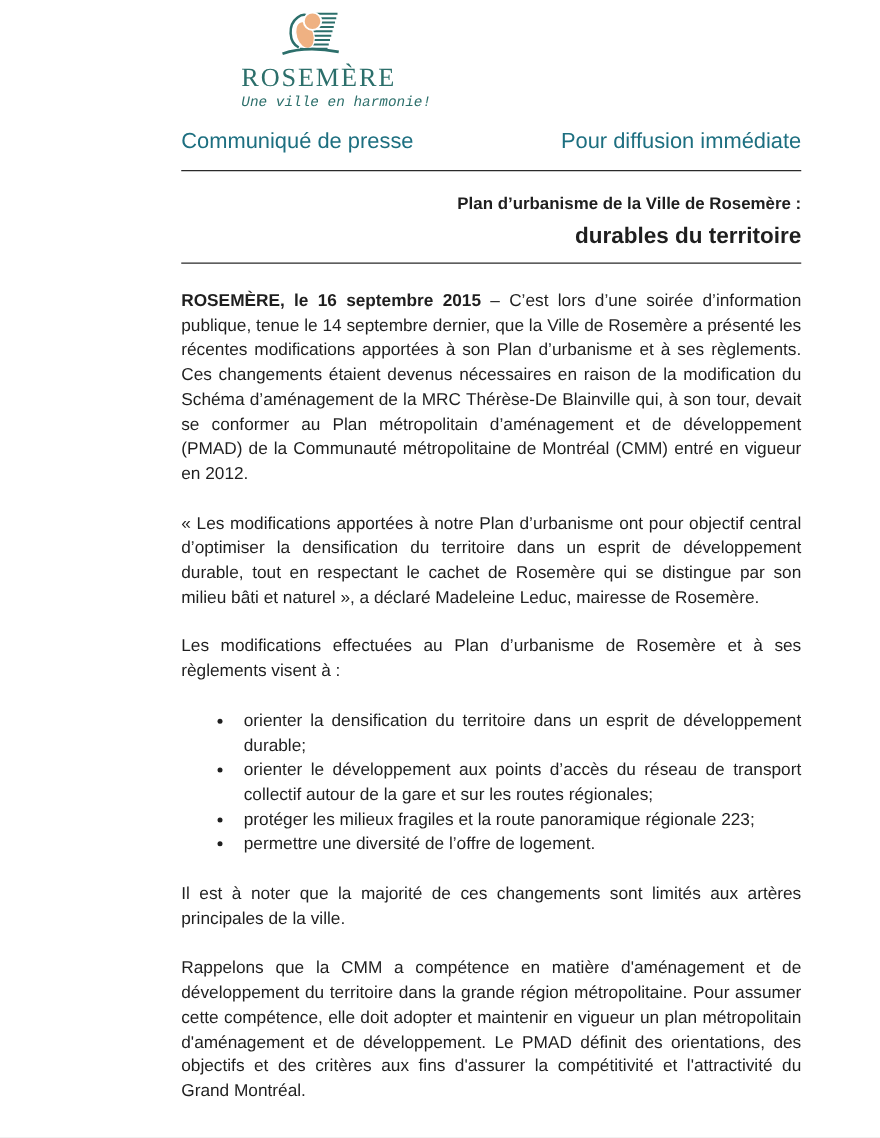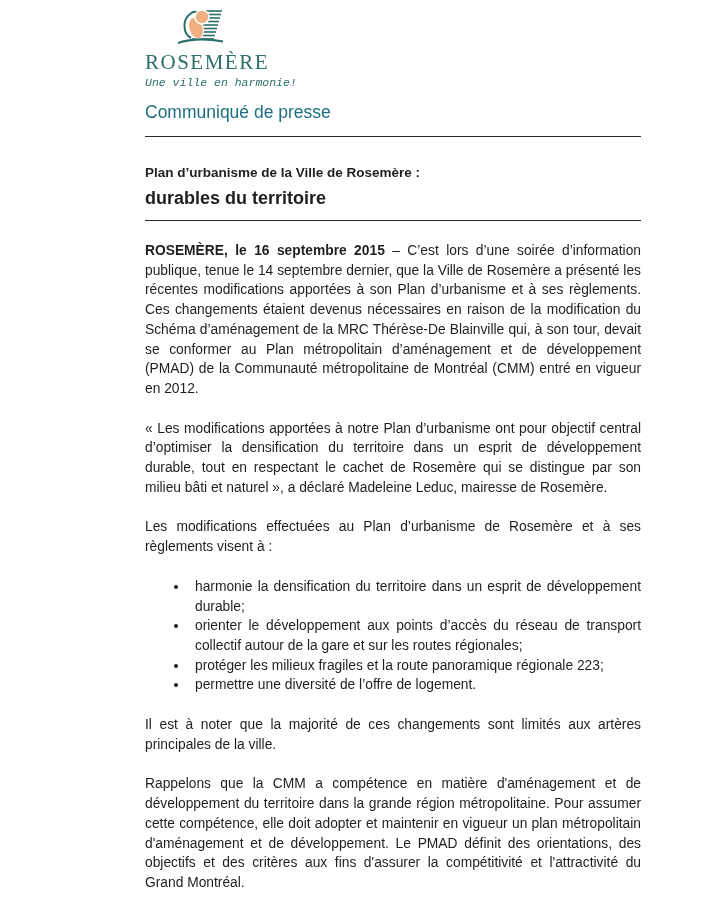--- a/index.html
+++ b/index.html
@@ -26,21 +26,21 @@
   }
   .side-address .blk { margin-bottom: 9px; }
   
   .main {
     position: absolute;
     left: 145px;
     top: 0;
     width: 496px;
   }
   
-  .logo { padding-top: 8px; }
+  .logo { padding-top: 8px; margin-left: 48px; }
   .logo-emblem { margin-left: 32px; display: block; }
   .logo-name {
     font-family: "Liberation Serif", "DejaVu Serif", serif;
     font-size: 21px;
     letter-spacing: 1.5px;
     color: #2c6f6b;
     margin-top: 2px;
   }
   .logo-tagline {
     font-family: Liberation Mono, monospace;
@@ -57,21 +57,21 @@
     margin-top: 13px;
     font-size: 17.5px;
     color: #1d6f80;
   }
   .rule {
     border: none;
     border-top: 1.6px solid #2a2a2a;
     margin-top: 13px;
   }
   
-  .doc-title { text-align: left; margin-top: 26px; }
+  .doc-title { text-align: right; margin-top: 16px; }
   .doc-title .t-small { font-size: 13.5px; font-weight: bold; line-height: 20px; }
   .doc-title .t-big   { font-size: 18px;   font-weight: bold; line-height: 30px; }
   .rule2 { border: none; border-top: 1.6px solid #2a2a2a; margin-top: 7px; }
   
   .body-text { font-size: 13.8px; line-height: 19.7px; }
   .body-text p { text-align: justify; margin-top: 20px; }
   .body-text p.first { margin-top: 20px; }
   .body-text ul {
     margin-top: 20px;
     padding-left: 44px;
@@ -111,38 +111,39 @@
         <circle cx="25" cy="9" r="7" fill="#efb182" stroke="#ffffff" stroke-width="1.5"></circle>
 
         <path d="M1,35 C14,30.5 30,30.5 46,33.5" fill="none" stroke="#2c6f6b" stroke-width="2.2"></path>
       </svg>
       <div class="logo-name">ROSEMÈRE</div>
       <div class="logo-tagline">Une ville en harmonie!</div>
     </div>
 
     <div class="pr-header">
       <span>Communiqué de presse</span>
+      <span>Pour diffusion immédiate</span>
     </div>
     <hr class="rule">
 
     <div class="doc-title">
       <div class="t-small">Plan d’urbanisme de la Ville de Rosemère :</div>
       <div class="t-big">durables du territoire</div>
     </div>
     <hr class="rule2">
 
     <div class="body-text">
       <p class="first"><strong>ROSEMÈRE, le 16 septembre 2015</strong><span> – C’est lors d’une soirée d’information publique, tenue le 14 septembre dernier, que la Ville de Rosemère a présenté les récentes modifications apportées à son Plan d’urbanisme et à ses règlements. Ces changements étaient devenus nécessaires en raison de la modification du Schéma d’aménagement de la MRC Thérèse-De Blainville qui, à son tour, devait se conformer au Plan métropolitain d’aménagement et de développement (PMAD) de la Communauté métropolitaine de Montréal (CMM) entré en vigueur en 2012.</span></p>
 
       <p>« Les modifications apportées à notre Plan d’urbanisme ont pour objectif central d’optimiser la densification du territoire dans un esprit de développement durable, tout en respectant le cachet de Rosemère qui se distingue par son milieu bâti et naturel », a déclaré Madeleine Leduc, mairesse de Rosemère.</p>
 
       <p>Les modifications effectuées au Plan d’urbanisme de Rosemère et à ses règlements visent à :</p>
 
       <ul>
-        <li>harmonie la densification du territoire dans un esprit de développement durable;</li>
+        <li>orienter la densification du territoire dans un esprit de développement durable;</li>
         <li>orienter le développement aux points d’accès du réseau de transport collectif autour de la gare et sur les routes régionales;</li>
         <li>protéger les milieux fragiles et la route panoramique régionale 223;</li>
         <li>permettre une diversité de l’offre de logement.</li>
       </ul>
 
       <p>Il est à noter que la majorité de ces changements sont limités aux artères principales de la ville.</p>
 
       <p>Rappelons que la CMM a compétence en matière d'aménagement et de développement du territoire dans la grande région métropolitaine. Pour assumer cette compétence, elle doit adopter et maintenir en vigueur un plan métropolitain d'aménagement et de développement. Le PMAD définit des orientations, des objectifs et des critères aux fins d'assurer la compétitivité et l'attractivité du Grand Montréal.</p>
 
     </div>

